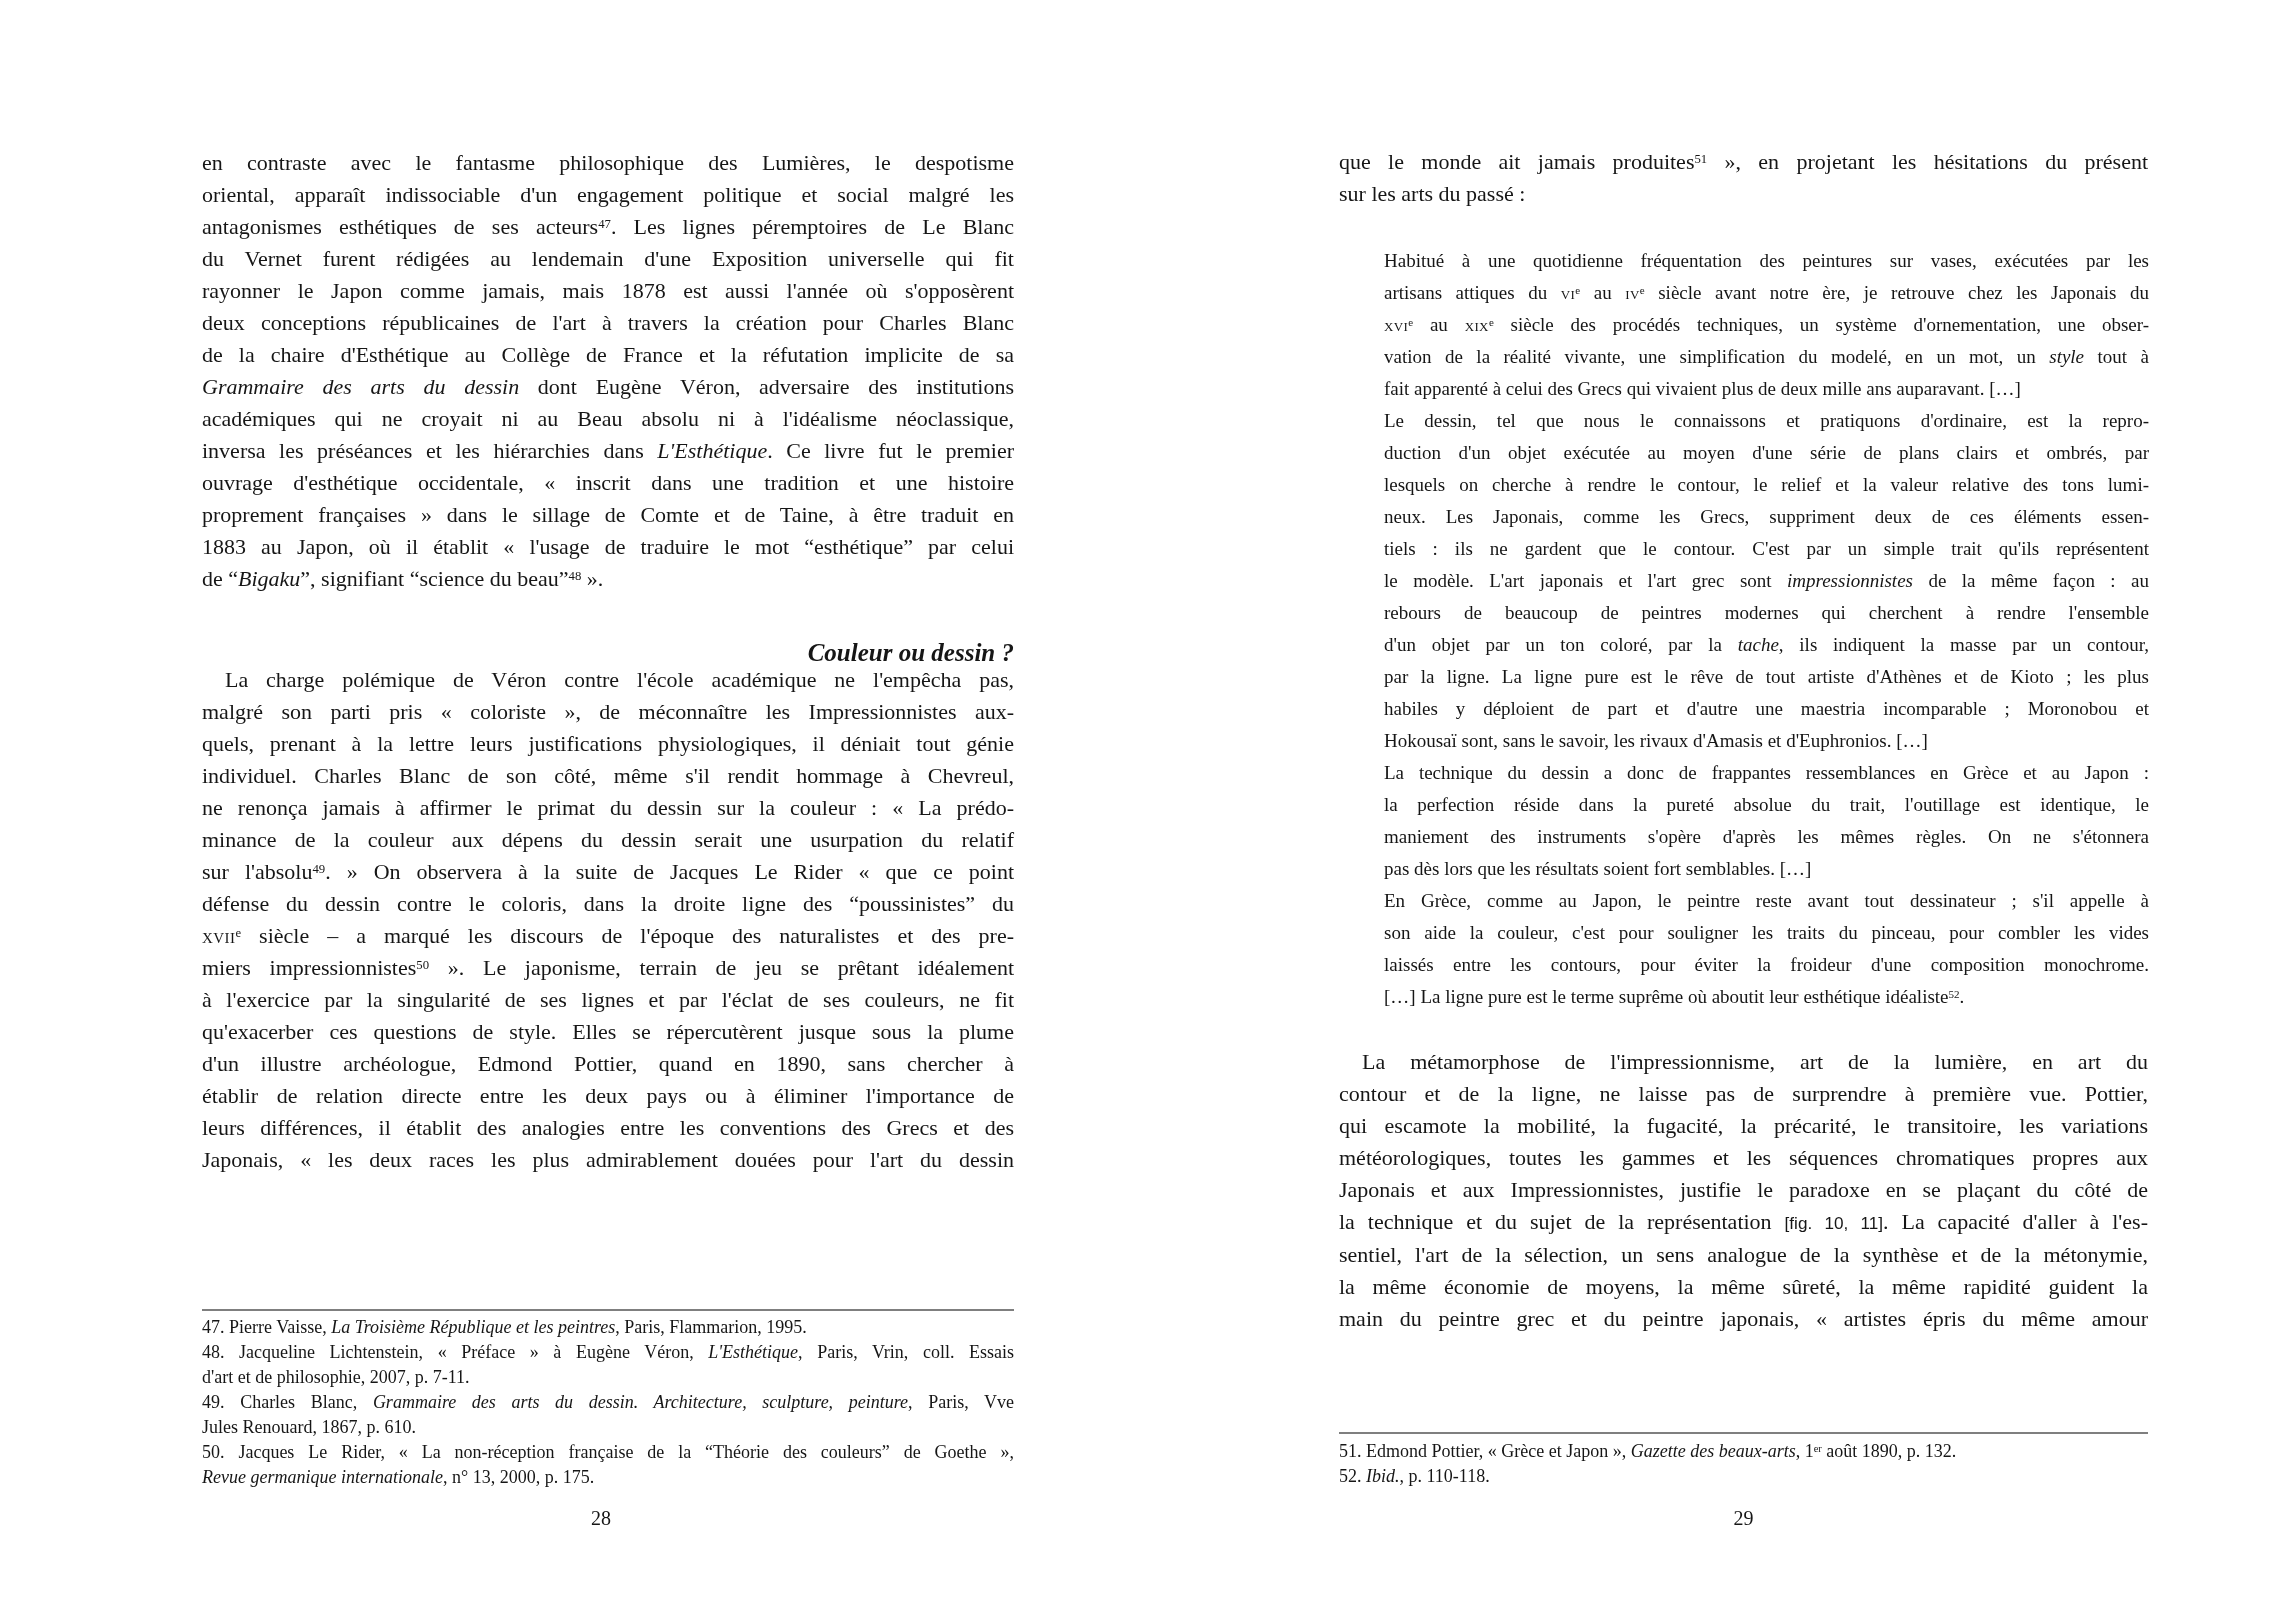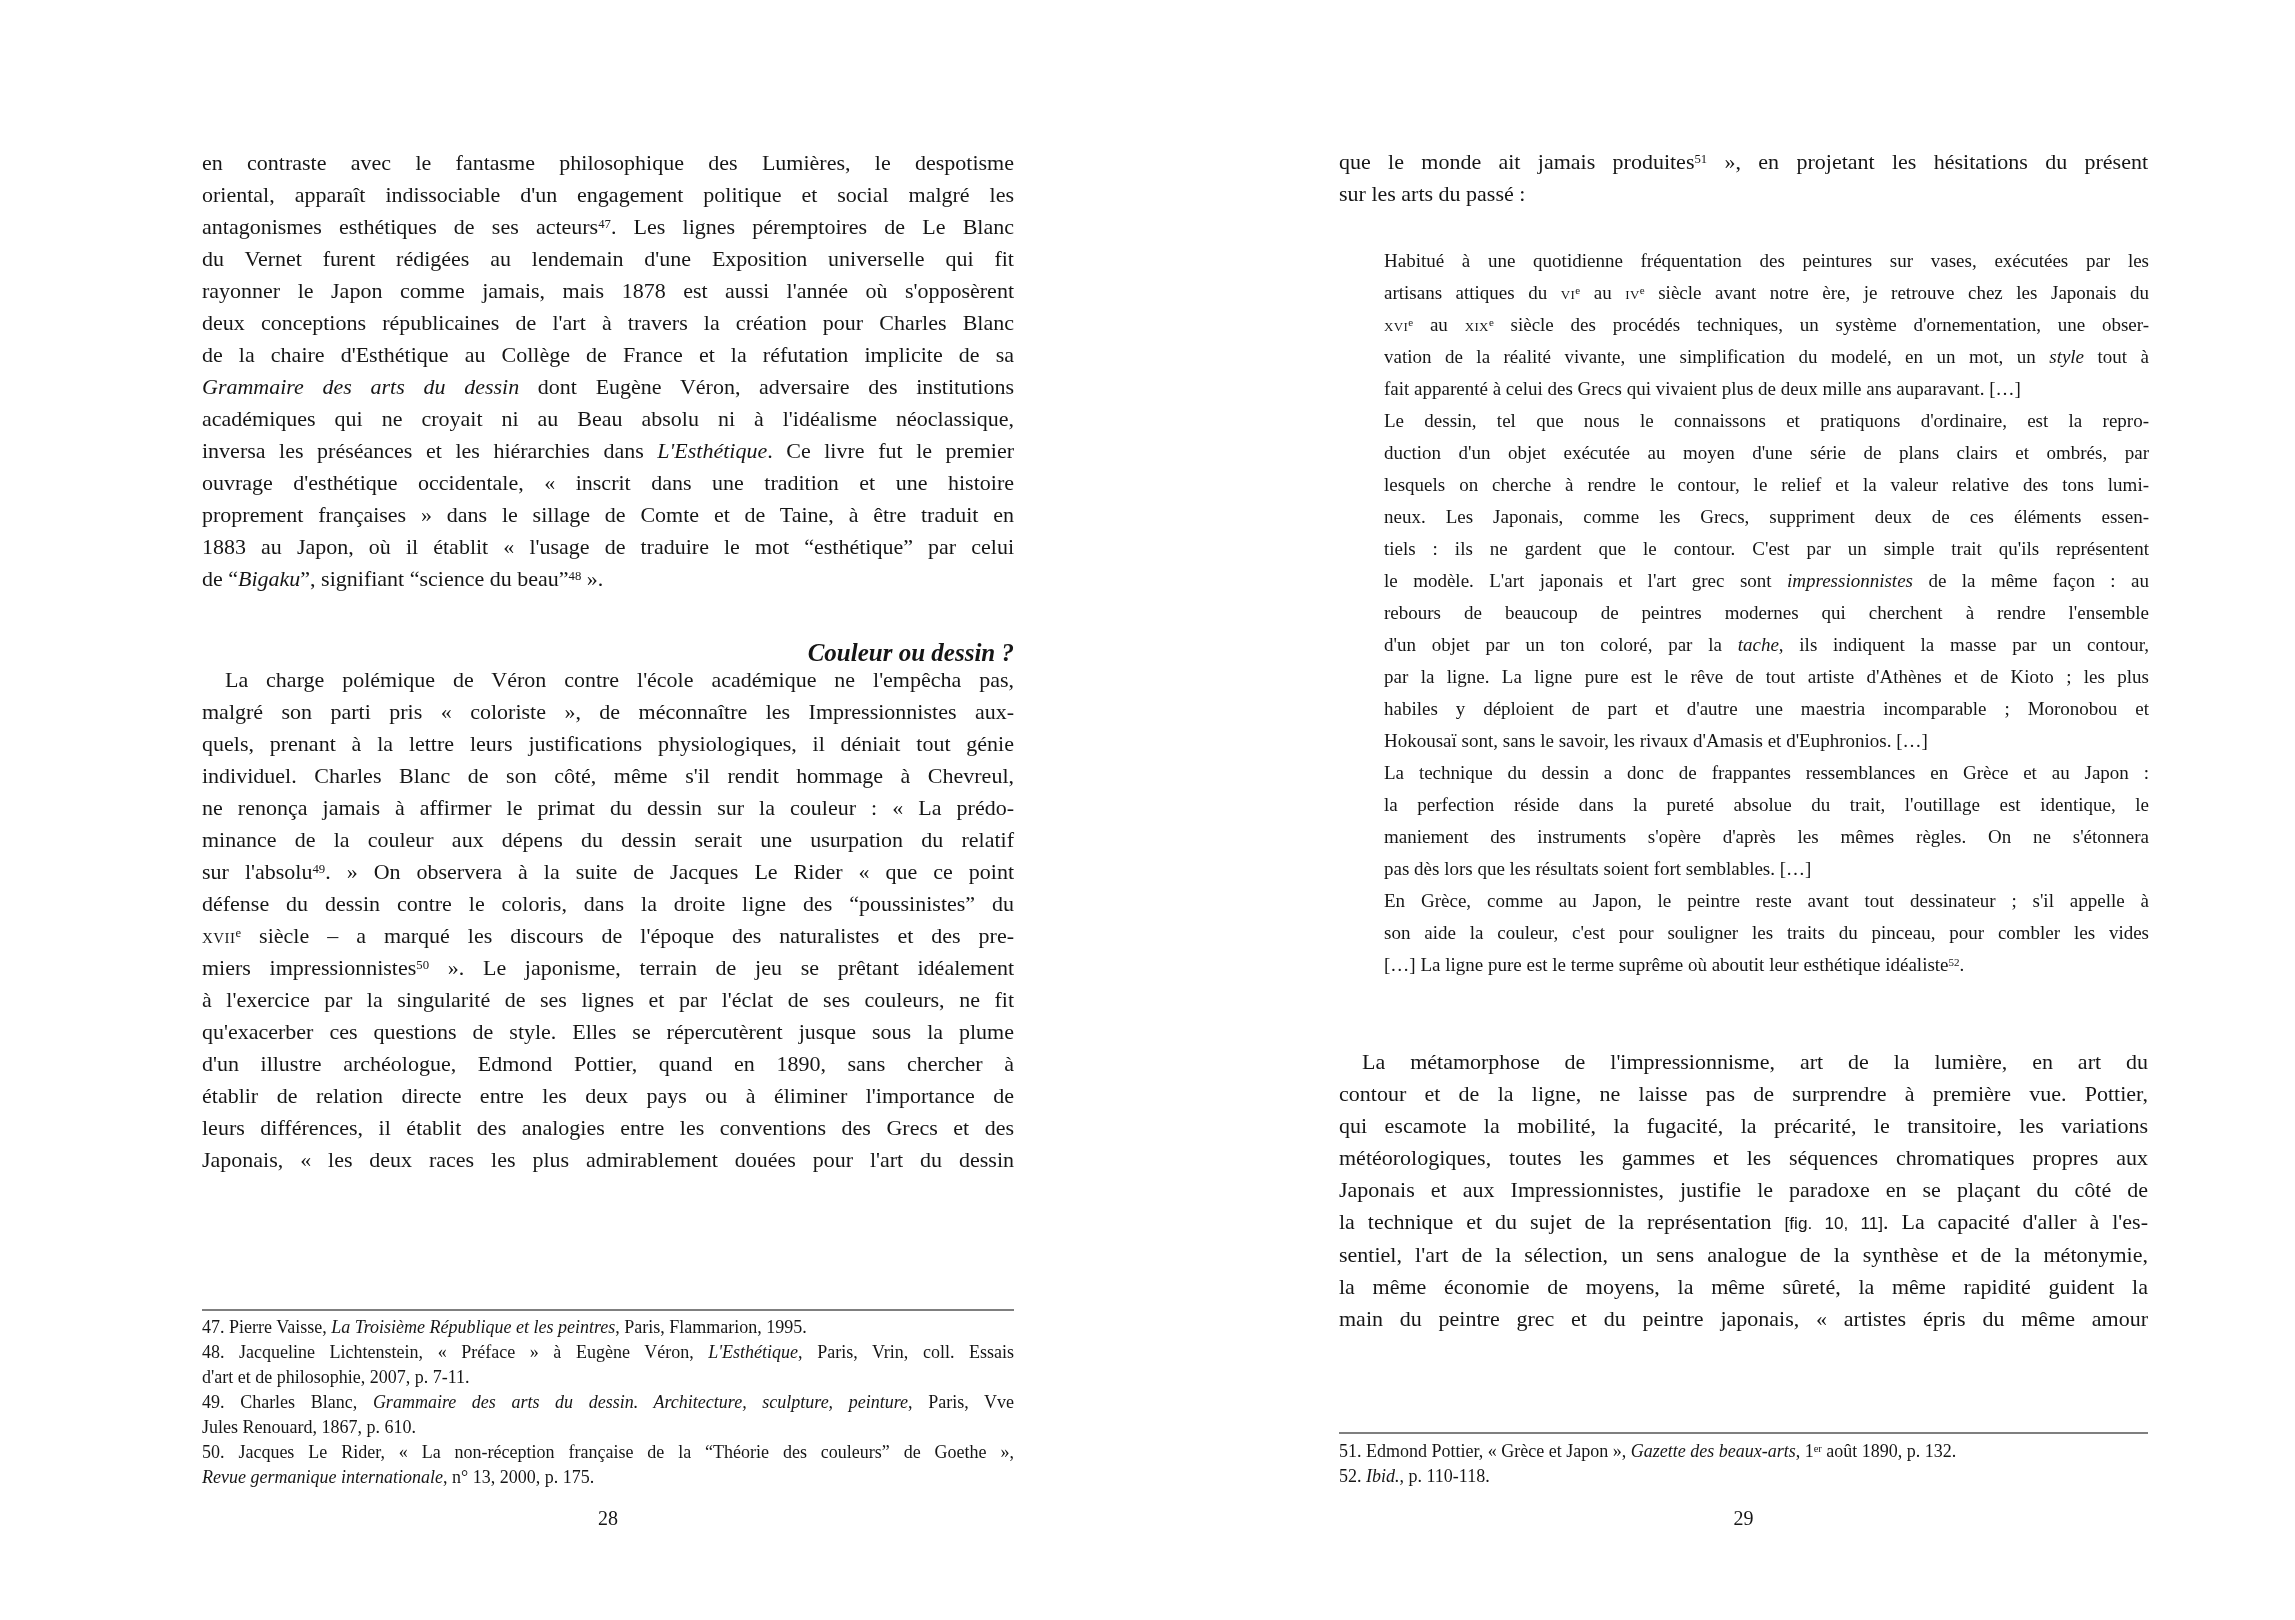--- a/index.html
+++ b/index.html
@@ -78,21 +78,21 @@
     <div>
         <div class="line">49. Charles Blanc, <i>Grammaire des arts du dessin. Architecture, sculpture, peinture</i>, Paris, Vve</div>
         <div class="line last">Jules Renouard, 1867, p. 610.</div>
       </div>
     <div>
         <div class="line">50. Jacques Le Rider, «&nbsp;La non-réception française de la “Théorie des couleurs” de Goethe&nbsp;»,</div>
         <div class="line last"><i>Revue germanique internationale</i>, n° 13, 2000, p. 175.</div>
       </div>
   </div>
 
-  <div class="block pagenum" style="left:190px;top:1507px;width:812px;">28</div>
+  <div class="block pagenum" style="left:183px;top:1507px;width:812px;">28</div>
 </div>
 
 <div>
   <div class="block body-text" style="left:1327px;top:146px;width:809px;">
       <div class="line">que le monde ait jamais produites<sup>51</sup>&nbsp;», en projetant les hésitations du présent</div>
       <div class="line last">sur les arts du passé&nbsp;:</div>
     </div>
 
   <div class="block quote-text" style="left:1372px;top:245px;width:765px;">
     <div>
@@ -117,20 +117,21 @@
       </div>
     <div>
         <div class="line">La technique du dessin a donc de frappantes ressemblances en Grèce et au Japon&nbsp;:</div>
         <div class="line">la perfection réside dans la pureté absolue du trait, l'outillage est identique, le</div>
         <div class="line">maniement des instruments s'opère d'après les mêmes règles. On ne s'étonnera</div>
         <div class="line last">pas dès lors que les résultats soient fort semblables. […]</div>
       </div>
     <div>
         <div class="line">En Grèce, comme au Japon, le peintre reste avant tout dessinateur&nbsp;; s'il appelle à</div>
         <div class="line">son aide la couleur, c'est pour souligner les traits du pinceau, pour combler les vides</div>
+        <div class="line">laissés entre les contours, pour éviter la froideur d'une composition monochrome.</div>
         <div class="line last">[…] La ligne pure est le terme suprême où aboutit leur esthétique idéaliste<sup>52</sup>.</div>
       </div>
   </div>
 
   <div class="block body-text" style="left:1327px;top:1046px;width:809px;">
       <div class="line indent">La métamorphose de l'impressionnisme, art de la lumière, en art du</div>
       <div class="line">contour et de la ligne, ne laisse pas de surprendre à première vue. Pottier,</div>
       <div class="line">qui escamote la mobilité, la fugacité, la précarité, le transitoire, les variations</div>
       <div class="line">météorologiques, toutes les gammes et les séquences chromatiques propres aux</div>
       <div class="line">Japonais et aux Impressionnistes, justifie le paradoxe en se plaçant du côté de</div>

